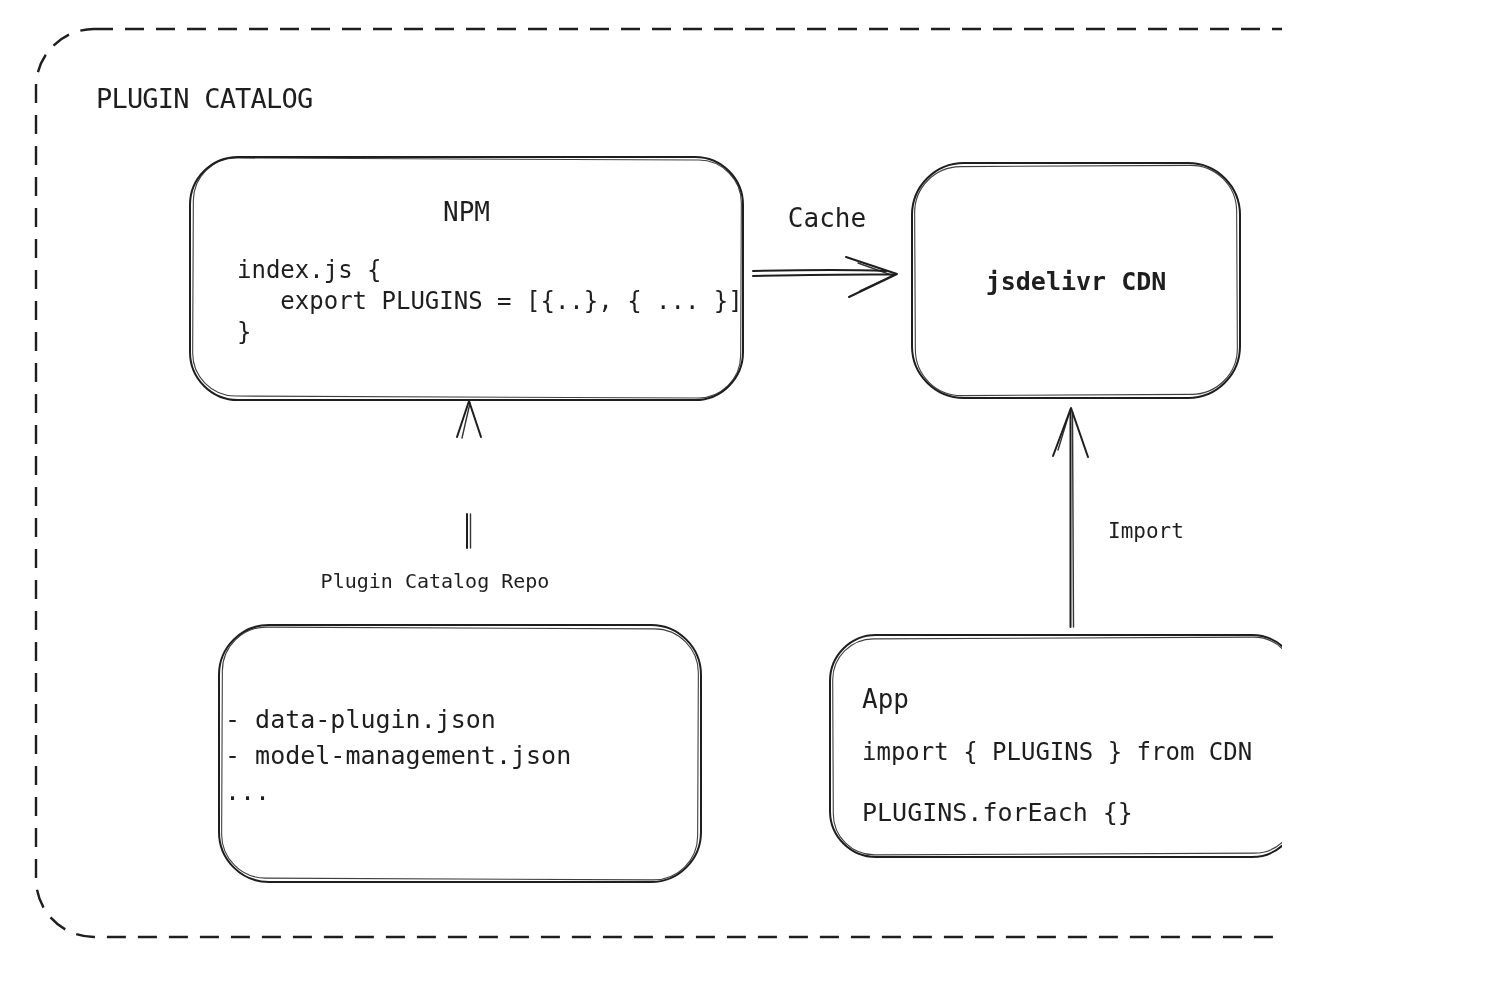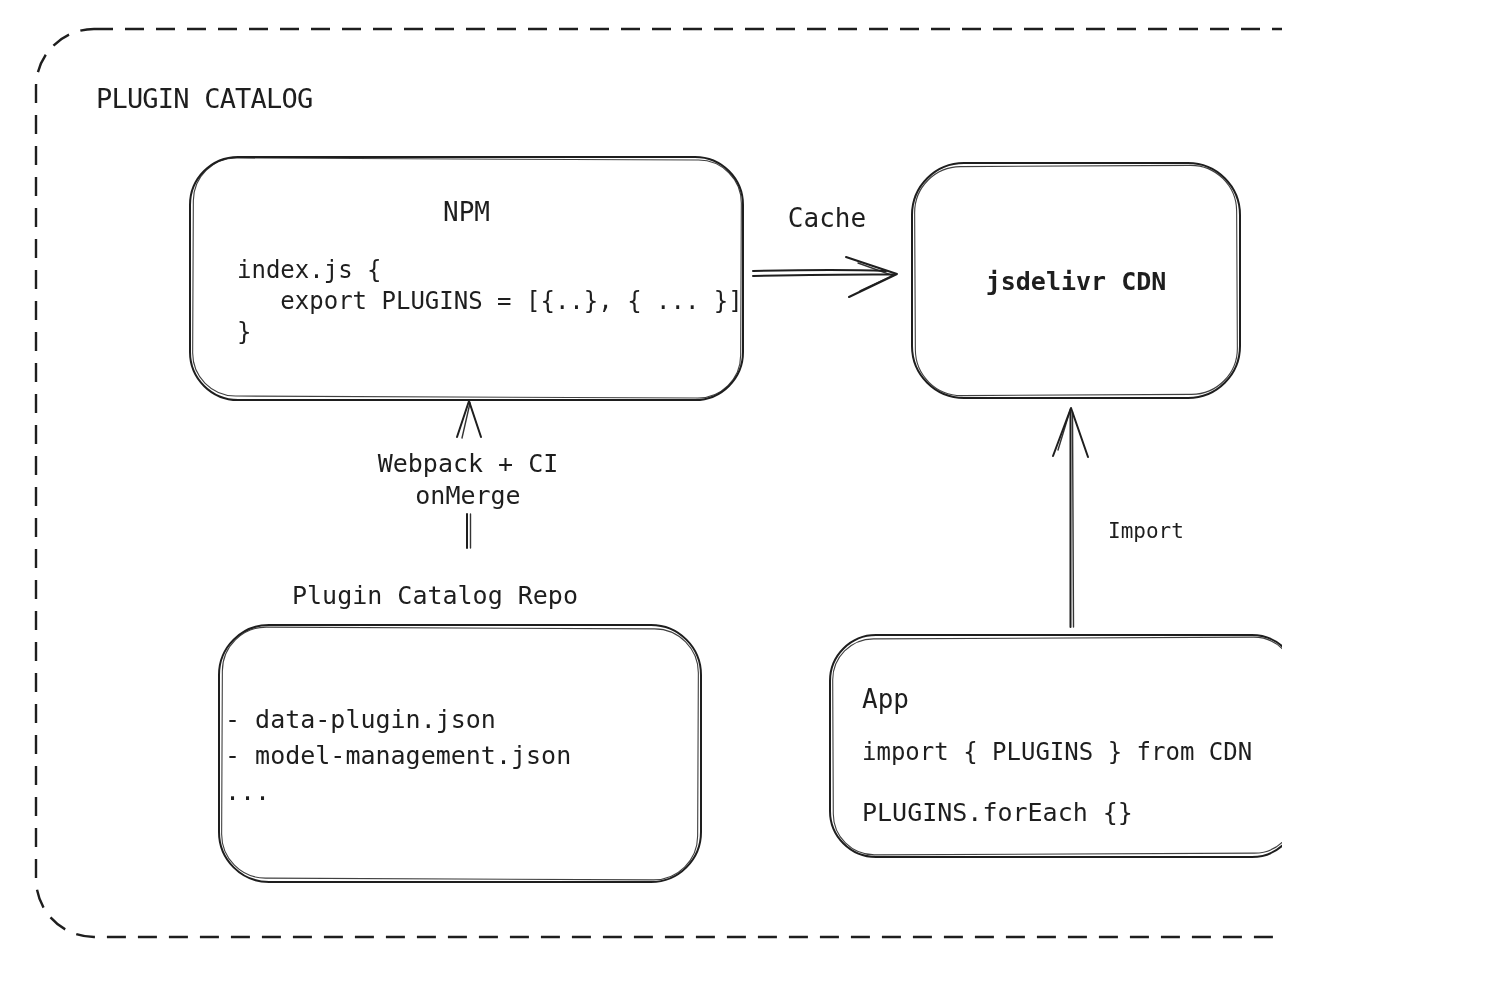--- a/index.html
+++ b/index.html
@@ -26,21 +26,21 @@
     color: #1e1e1e;
   }
   .center { text-align: center; }
 
   .t-title      { left: 96px;  top: 83px;  font-size: 27px; letter-spacing: -0.8px; font-weight: 500; }
   .t-npm-title  { left: 190px; top: 197px; width: 553px; font-size: 26px; font-weight: 500; }
   .t-npm-code   { left: 213px; top: 255px; font-size: 24px; line-height: 31px; margin-left: 24px; }
   .t-cache      { left: 752px; top: 203px; width: 150px; font-size: 26px; font-weight: 500; }
   .t-cdn        { left: 912px; top: 267px; width: 328px; font-size: 25px; font-weight: 700; }
   .t-build      { left: 318px; top: 448px; width: 300px; font-size: 25px; line-height: 32px; font-weight: 500; }
-  .t-repo-label { left: 285px; top: 569px; width: 300px; font-size: 25px; font-weight: 500; margin-top: 12px; }
+  .t-repo-label { left: 285px; top: 569px; width: 300px; font-size: 20px; font-weight: 500; }
   .t-repo-files { left: 225px; top: 702px; font-size: 25px; line-height: 36px; }
   .t-app-title  { left: 862px; top: 684px; font-size: 26px; font-weight: 500; }
   .t-app-line1  { left: 862px; top: 738px; font-size: 24px; }
   .t-app-line2  { left: 862px; top: 798px; font-size: 25px; }
 
   .box-outer { fill: #ffffff; stroke: #1e1e1e; stroke-width: 2; }
   .box-inner { fill: none;    stroke: #1e1e1e; stroke-width: 1.1; opacity: 0.85; }
   .stroke    { fill: none;    stroke: #1e1e1e; stroke-width: 2;   stroke-linecap: round; stroke-linejoin: round; }
   .stroke2   { fill: none;    stroke: #1e1e1e; stroke-width: 1.4; stroke-linecap: round; opacity: 0.9; }
   .dashed    { fill: none;    stroke: #1e1e1e; stroke-width: 2.4; stroke-dasharray: 19 12; }
@@ -103,22 +103,20 @@
   <div class="txt t-npm-title center">NPM</div>
 
   <div class="txt t-npm-code">index.js {
    export PLUGINS = [{..}, { ... }]
 }</div>
 
   <div class="txt t-cache center">Cache</div>
 
   <div class="txt t-cdn center">jsdelivr CDN</div>
 
-  <div class="txt t-build center">Webpack + CI
-onMerge</div>
 
   <div class="txt t-repo-label center">Plugin Catalog Repo</div>
 
   <div class="txt t-repo-files">- data-plugin.json
 - model-management.json
 ...</div>
 
   <div class="txt t-app-title">App</div>
 
   <div class="txt t-app-line1">import { PLUGINS } from CDN</div>

